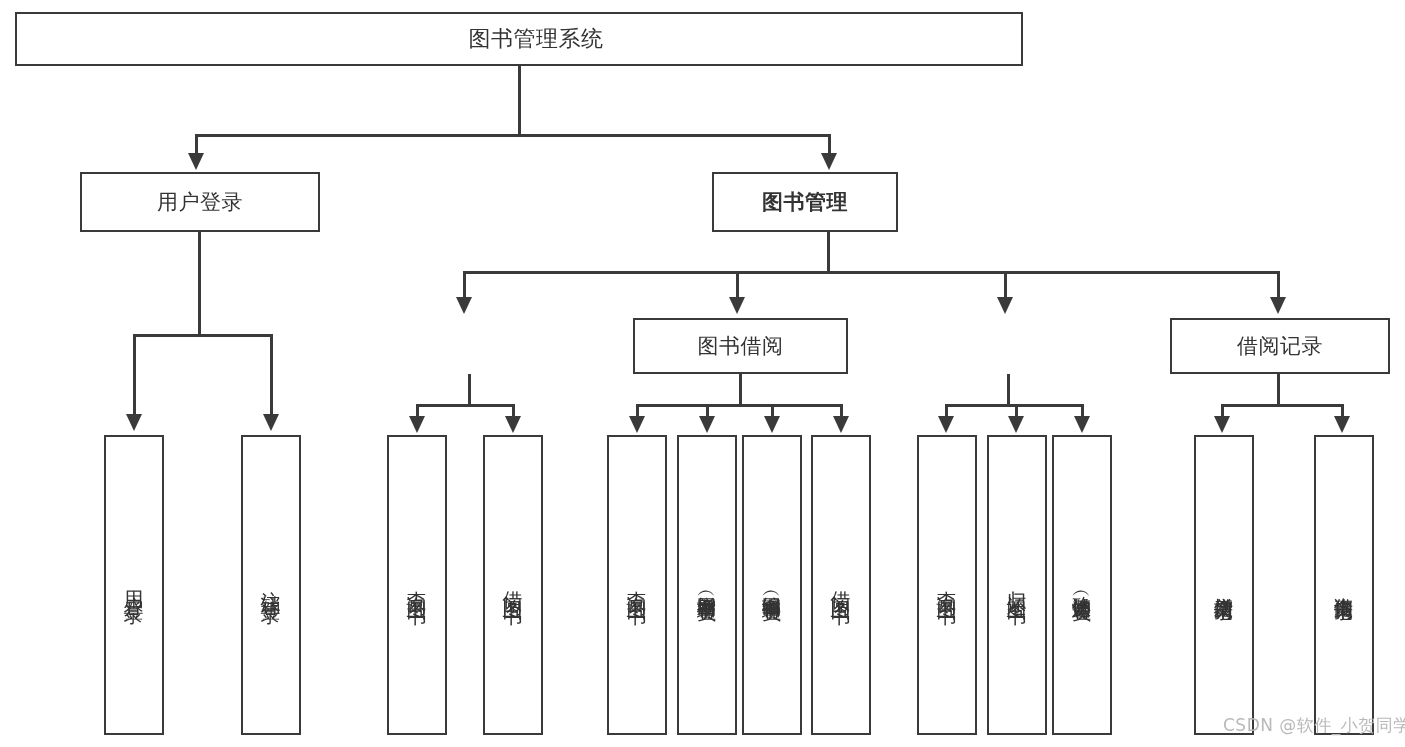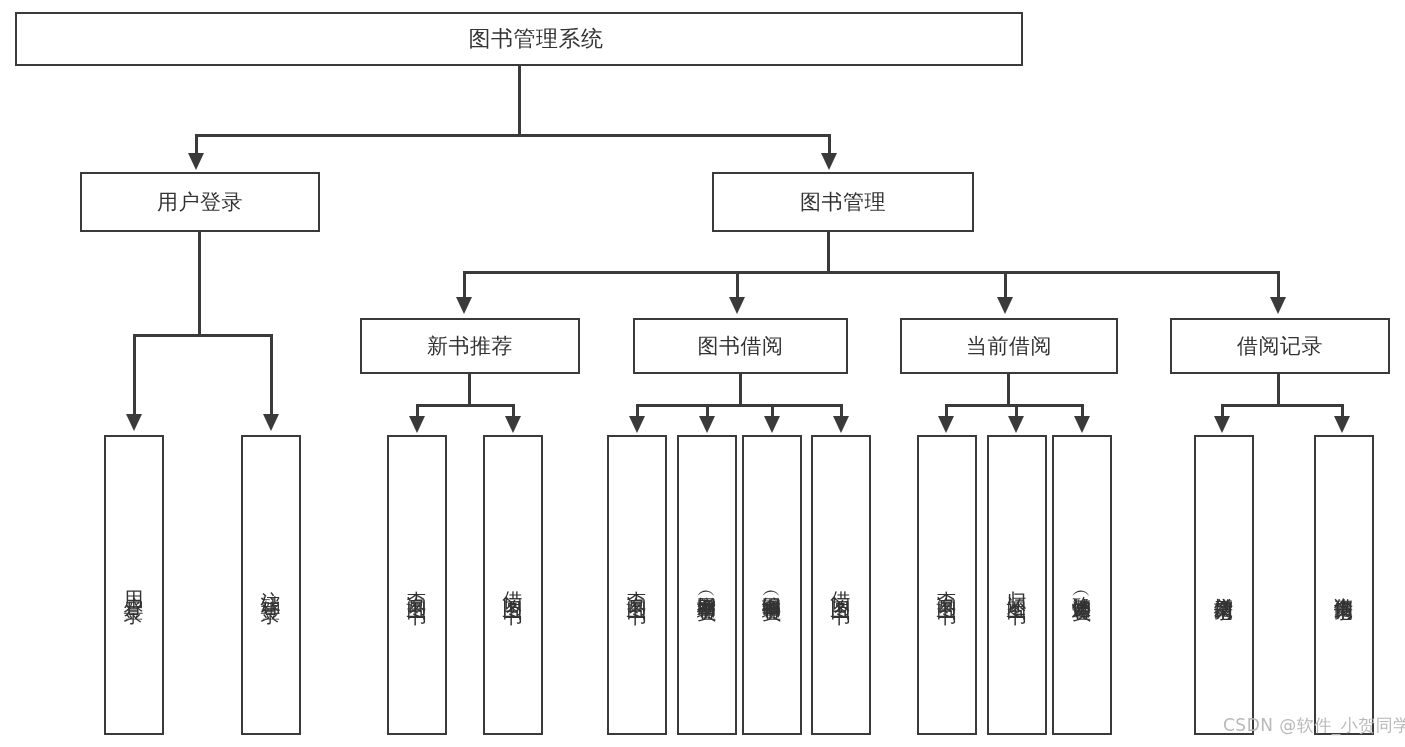--- a/index.html
+++ b/index.html
@@ -92,21 +92,21 @@
 
   <div class="conn vline" style="left:195px;top:134px;height:22px;"></div>
   <div class="arrow" style="left:188px;top:153px;"></div>
   <div class="conn vline" style="left:828px;top:134px;height:22px;"></div>
   <div class="arrow" style="left:821px;top:153px;"></div>
 
   <div class="node horiz" style="left:80px;top:172px;width:240px;height:60px;">
     <span class="label">用户登录</span>
   </div>
 
-  <div class="node horiz" style="left:712px;top:172px;width:262px;height:60px;">
+  <div class="node horiz" style="left:712px;top:172px;width:186px;height:60px;font-weight:bold;">
     <span class="label">图书管理</span>
   </div>
 
   <div class="conn vline" style="left:198px;top:232px;height:105px;"></div>
   <div class="conn hline" style="left:134px;top:334px;width:139px;"></div>
   <div class="conn vline" style="left:133px;top:334px;height:82px;"></div>
   <div class="arrow" style="left:126px;top:414px;"></div>
   <div class="conn vline" style="left:270px;top:334px;height:82px;"></div>
   <div class="arrow" style="left:263px;top:414px;"></div>
 
@@ -114,28 +114,22 @@
   <div class="conn hline" style="left:464px;top:271px;width:816px;"></div>
   <div class="conn vline" style="left:463px;top:271px;height:28px;"></div>
   <div class="arrow" style="left:456px;top:297px;"></div>
   <div class="conn vline" style="left:736px;top:271px;height:28px;"></div>
   <div class="arrow" style="left:729px;top:297px;"></div>
   <div class="conn vline" style="left:1004px;top:271px;height:28px;"></div>
   <div class="arrow" style="left:997px;top:297px;"></div>
   <div class="conn vline" style="left:1277px;top:271px;height:28px;"></div>
   <div class="arrow" style="left:1270px;top:297px;"></div>
 
-  <div class="node horiz" style="left:360px;top:318px;width:220px;height:56px;">
-    <span class="label">新书推荐</span>
-  </div>
   <div class="node horiz" style="left:633px;top:318px;width:215px;height:56px;">
     <span class="label">图书借阅</span>
-  </div>
-  <div class="node horiz" style="left:900px;top:318px;width:218px;height:56px;">
-    <span class="label">当前借阅</span>
   </div>
   <div class="node horiz" style="left:1170px;top:318px;width:220px;height:56px;">
     <span class="label">借阅记录</span>
   </div>
 
   <div class="conn vline" style="left:468px;top:374px;height:32px;"></div>
   <div class="conn hline" style="left:417px;top:404px;width:98px;"></div>
   <div class="conn vline" style="left:416px;top:404px;height:14px;"></div>
   <div class="arrow" style="left:409px;top:416px;"></div>
   <div class="conn vline" style="left:512px;top:404px;height:14px;"></div>

